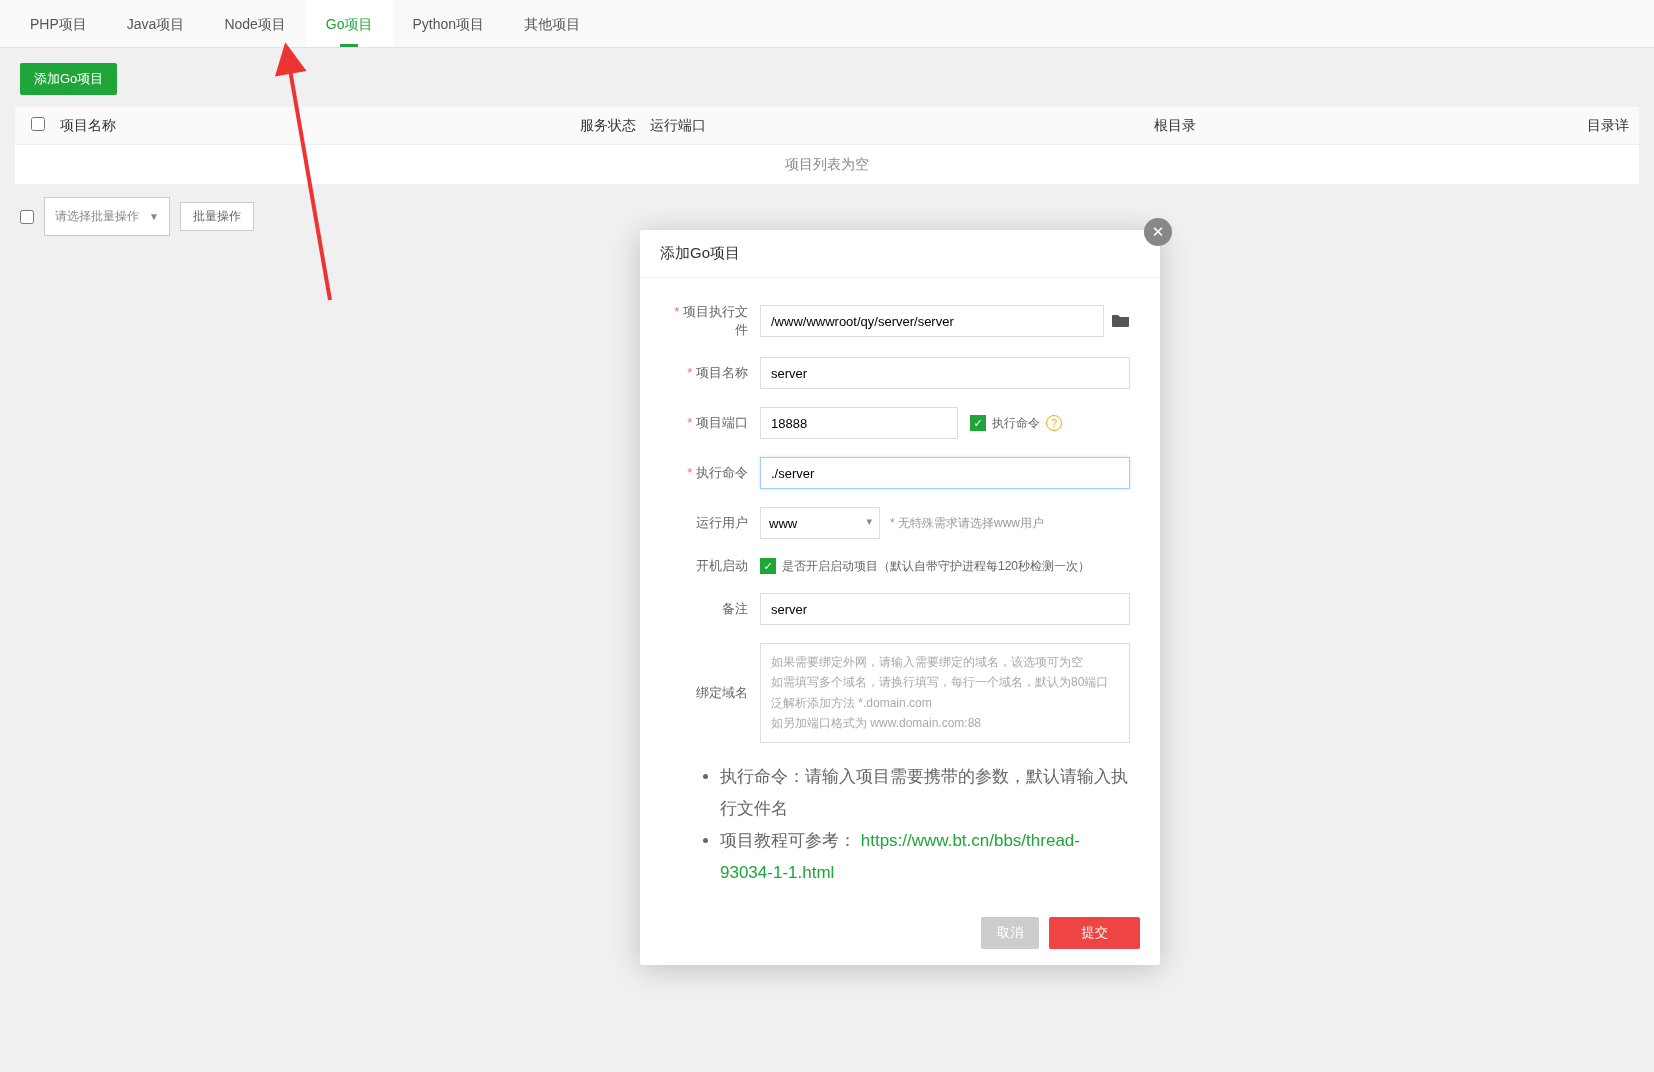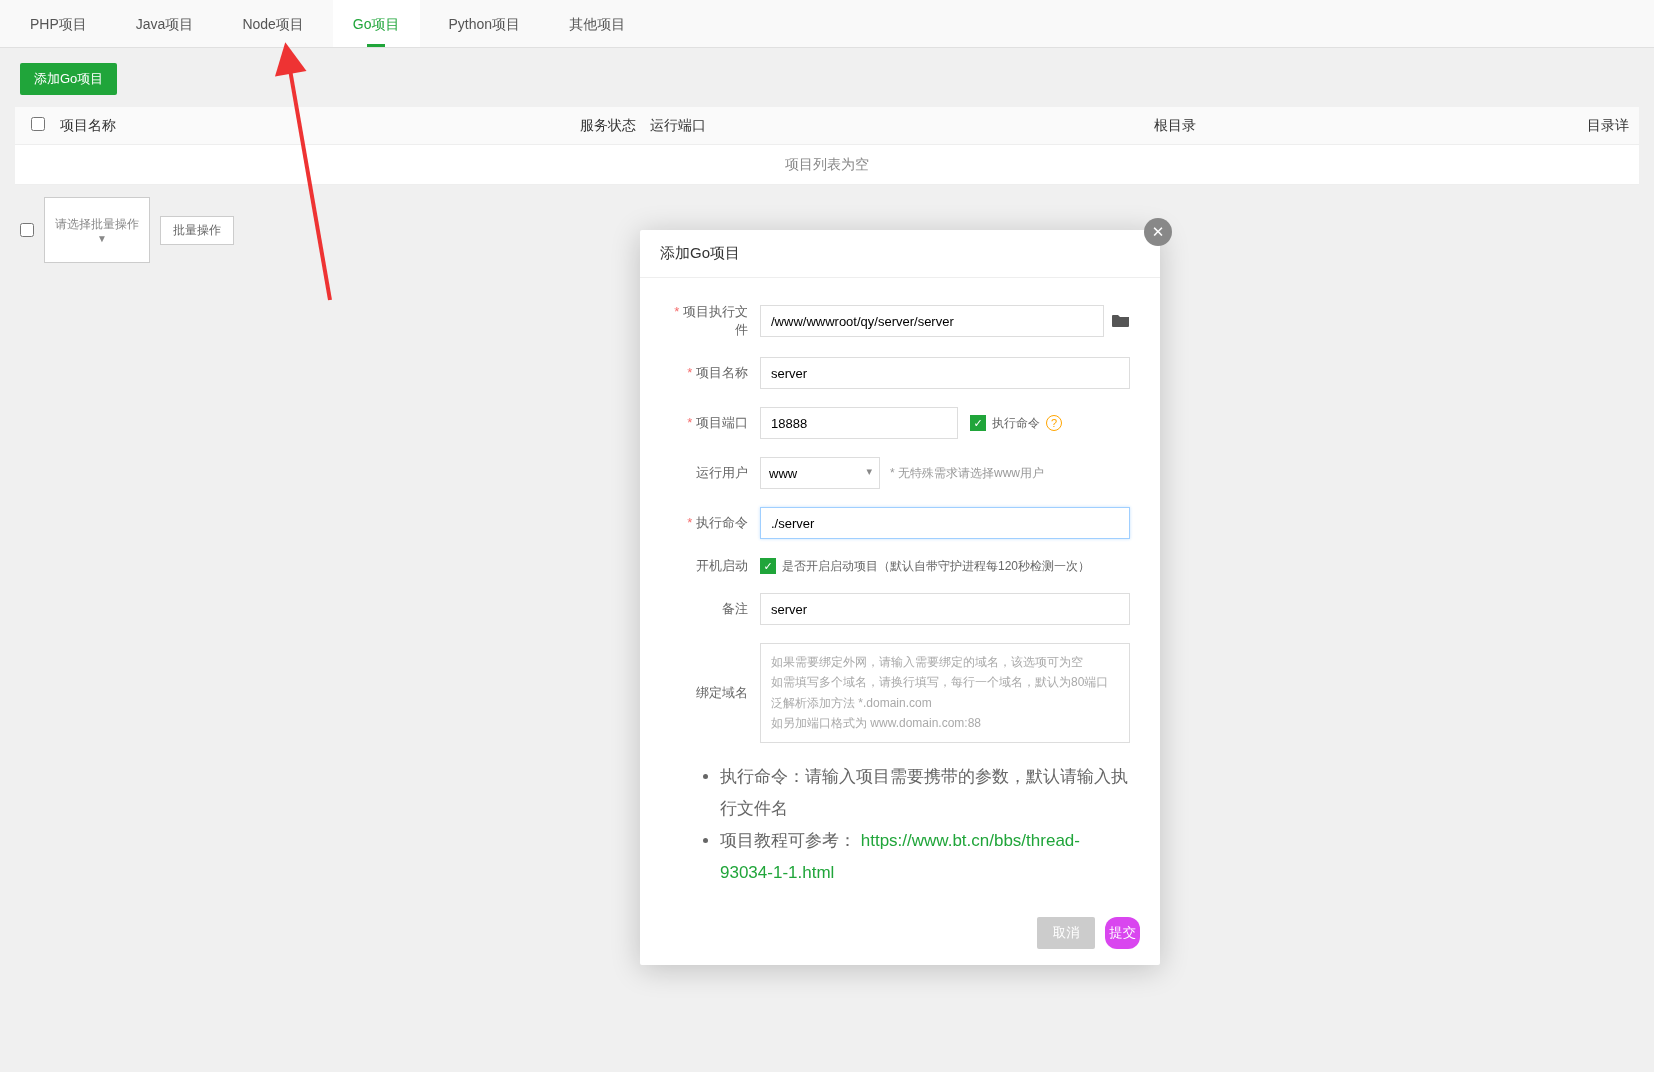--- a/index.html
+++ b/index.html
@@ -1,19 +1,19 @@
 <!DOCTYPE html>
 <html><head>
   <meta charset="utf-8">
   <style>
     * { box-sizing: border-box; margin: 0; padding: 0; font-family: "Microsoft YaHei", Arial, sans-serif; }
     body { background: #f0f0f0; font-size: 14px; color: #333; position: relative; min-height: 1072px; overflow: hidden; }
 
     
-    .tabs { display: flex; background: #f9f9f9; border-bottom: 1px solid #e0e0e0; height: 48px; padding-left: 10px; gap: 9px; }
+    .tabs { display: flex; background: #f9f9f9; border-bottom: 1px solid #e0e0e0; height: 48px; padding-left: 10px; }
     .tab { padding: 0 20px; line-height: 48px; cursor: pointer; color: #555; font-size: 14px; position: relative; }
     .tab.active { color: #20a53a; background: #fff; }
     .tab.active::after { content: ''; position: absolute; bottom: 0; left: 50%; transform: translateX(-50%); width: 18px; height: 3px; background: #20a53a; }
 
     
     .page-bar { padding: 15px 20px 12px 20px; }
     .btn-green { background: #20a53a; color: #fff; border: none; padding: 7px 14px; border-radius: 2px; cursor: pointer; font-size: 13px; }
 
     
     .tbl-wrap { padding: 0 15px; }
@@ -22,21 +22,21 @@
     .th-cb { width: 45px; text-align: center; }
     .th-name { flex: 0 0 520px; padding-left: 0; }
     .th-status { flex: 0 0 70px; }
     .th-port { flex: 0 0 480px; }
     .th-rootdir { flex: 0 0 180px; margin-left: 24px; }
     .th-rec { flex: 1; text-align: right; padding-right: 10px; }
     .empty-row { justify-content: center; color: #888; height: 40px; }
 
     
     .bulk-bar { display: flex; align-items: center; gap: 10px; padding: 12px 20px; }
-    .bulk-select { display: flex; align-items: center; border: 1px solid #ccc; padding: 18px 10px; background: #fff; color: #888; font-size: 12px; cursor: pointer; flex-direction: column; }
+    .bulk-select { display: flex; align-items: center; border: 1px solid #ccc; padding: 10px 10px; background: #fff; color: #888; font-size: 12px; cursor: pointer; }
     .bulk-select .caret { margin-left: 10px; font-size: 10px; }
     .btn-border { background: #fff; border: 1px solid #ccc; color: #666; padding: 5px 12px; font-size: 12px; cursor: pointer; }
 
     
     .modal-mask { position: absolute; inset: 0; }
     .modal { position: absolute; width: 520px; background: #fff; border-radius: 2px; box-shadow: 0 4px 30px rgba(0,0,0,.2); }
     .modal-title { padding: 14px 20px; font-size: 15px; border-bottom: 1px solid #eee; }
     .close-btn { position: absolute; top: -12px; right: -12px; width: 28px; height: 28px; border-radius: 50%; background: #888; color: #fff; display: flex; align-items: center; justify-content: center; cursor: pointer; font-size: 15px; }
     .modal-body { padding: 25px 30px 10px 30px; }
     .form-row { display: flex; align-items: center; margin-bottom: 18px; font-size: 13px; }
@@ -53,21 +53,21 @@
     .chk-green { width: 16px; height: 16px; background: #20a53a; color: #fff; display: inline-flex; align-items: center; justify-content: center; font-size: 11px; margin-right: 6px; }
     .inline-txt { color: #666; font-size: 12px; }
     .help-txt { color: #999; margin-left: 10px; font-size: 12px; }
     .help-circle { display: inline-flex; width: 16px; height: 16px; border: 1px solid #ffa500; color: #ffa500; border-radius: 50%; align-items: center; justify-content: center; font-size: 11px; margin-left: 6px; }
     .form-textarea { flex: 1; border: 1px solid #ddd; padding: 8px 10px; font-size: 12px; color: #aaa; min-height: 92px; line-height: 1.7; resize: none; }
     .tips { margin: 15px 0 5px 0; }
     .tips li { list-style: disc; margin-left: 50px; color: #666; font-size: 17px; line-height: 1.9; }
     .tips a { color: #20a53a; text-decoration: none; }
     .modal-foot { padding: 12px 20px 16px; text-align: right; border-top: 0; }
     .btn-cancel { background: #ccc; color: #fff; border: none; padding: 7px 16px; border-radius: 2px; margin-right: 6px; cursor: pointer; }
-    .btn-submit { background: #d946ef; color: #fff; border: none; padding: 7px 4px; border-radius: 12px; cursor: pointer; }
+    .btn-submit { background: #ef4444; color: #fff; border: none; padding: 7px 32px; border-radius: 2px; cursor: pointer; }
 
     
     .dim { position: absolute; inset: 0; pointer-events: none; }
 
     
     svg.arrow { position: absolute; }
 
     input[type=checkbox] { width: 14px; height: 14px; }
   </style>
 </head>
@@ -143,35 +143,35 @@
       <div class="form-lbl req">项目端口</div>
       <input class="form-input short" value="18888" style="">
       <span style="margin-left:12px; display:flex; align-items:center;">
         <span class="chk-green">✓</span>
         <span class="inline-txt">执行命令</span>
         <span class="help-circle">?</span>
       </span>
     </div>
 
     <div class="form-row">
+      <div class="form-lbl req">执行命令</div>
+      <input class="form-input focus" value="./server" style="">
+    </div>
+
+    <div class="form-row">
       <div class="form-lbl">运行用户</div>
       <div class="select-wrap">
         <select>
           <option>www</option>
         </select>
       </div>
       <span class="help-txt">* 无特殊需求请选择www用户</span>
     </div>
 
     <div class="form-row">
-      <div class="form-lbl req">执行命令</div>
-      <input class="form-input focus" value="./server" style="">
-    </div>
-
-    <div class="form-row">
       <div class="form-lbl">开机启动</div>
       <span class="chk-green">✓</span>
       <span class="inline-txt">是否开启启动项目（默认自带守护进程每120秒检测一次）</span>
     </div>
 
     <div class="form-row">
       <div class="form-lbl">备注</div>
       <input class="form-input" value="server" style="">
     </div>
 

